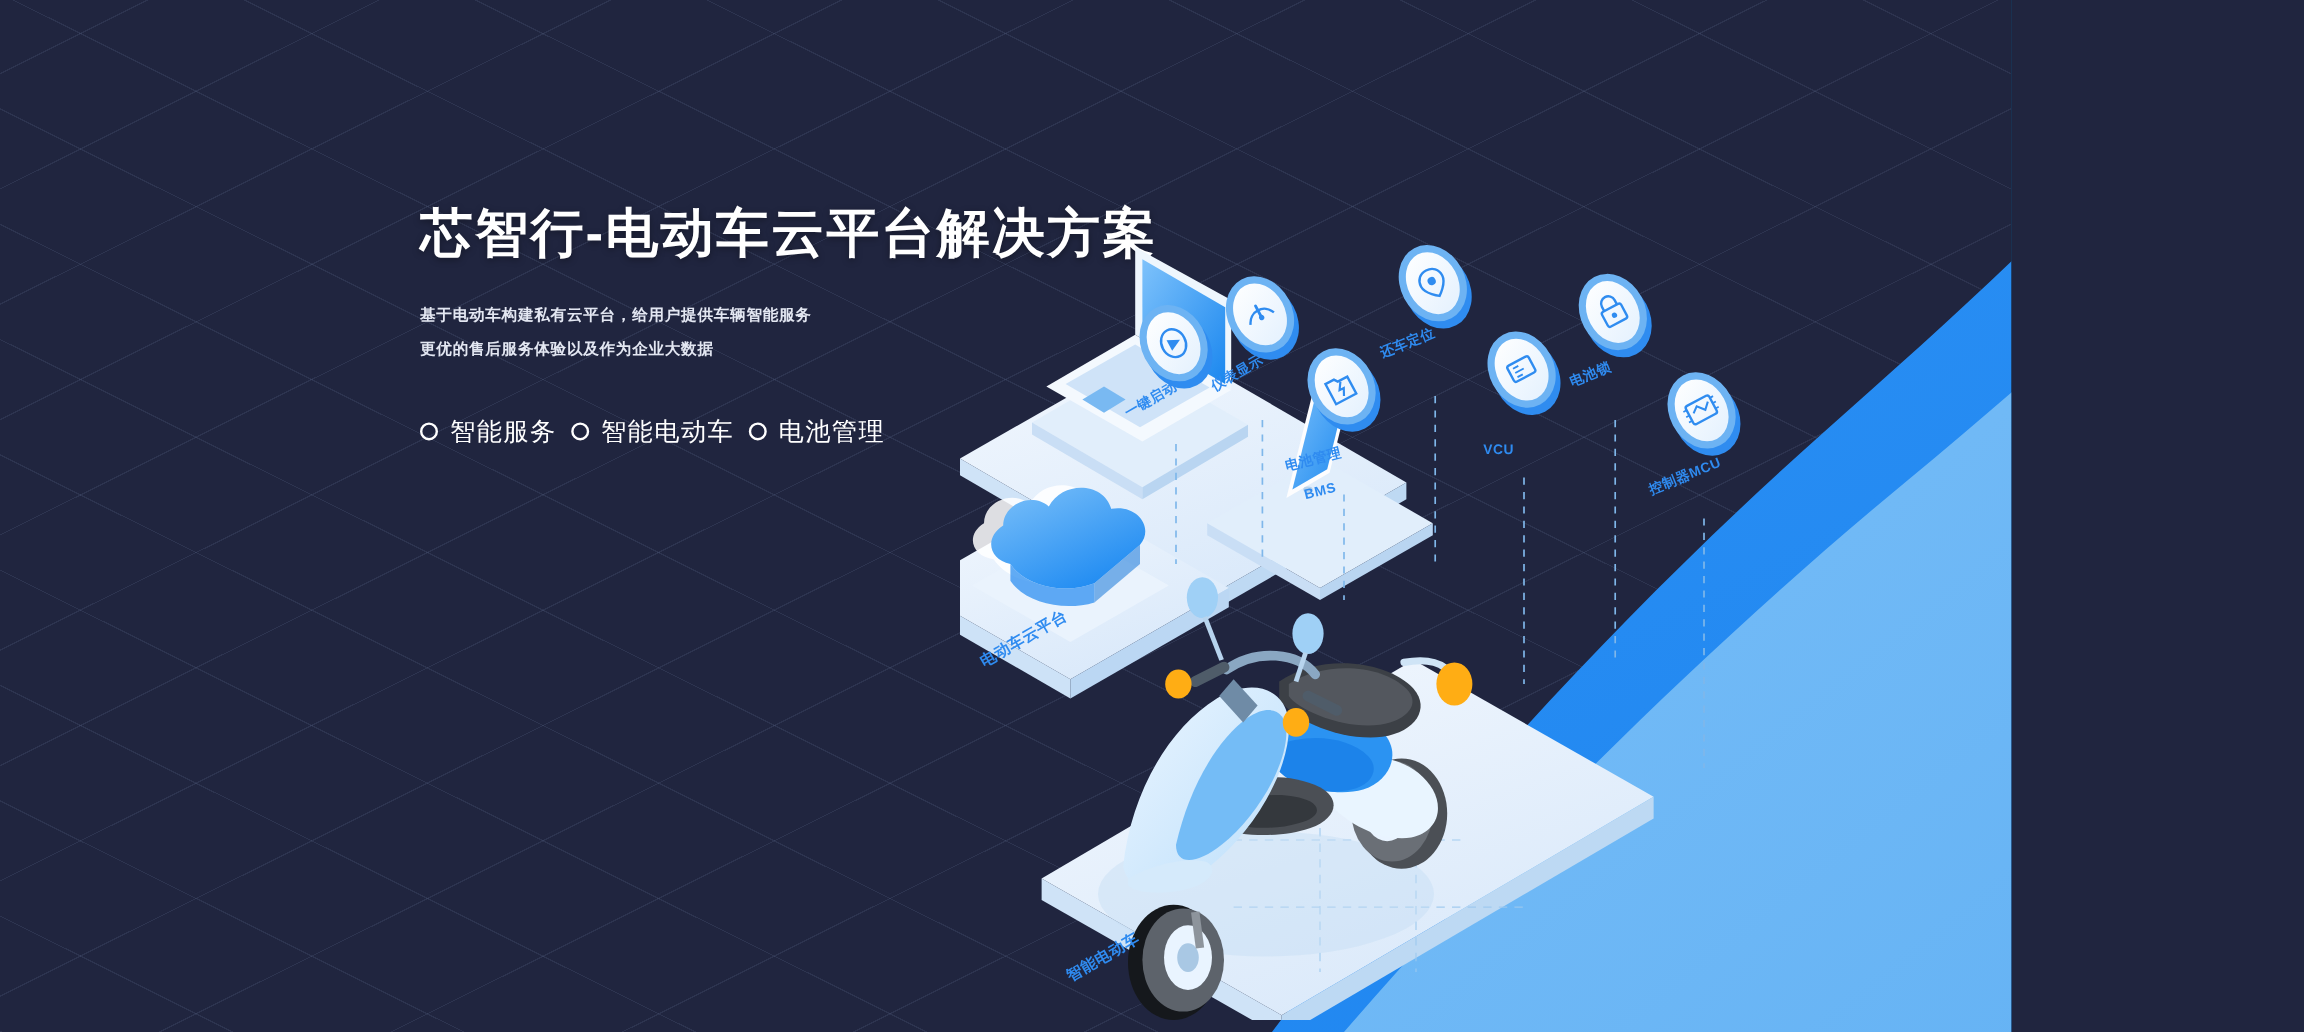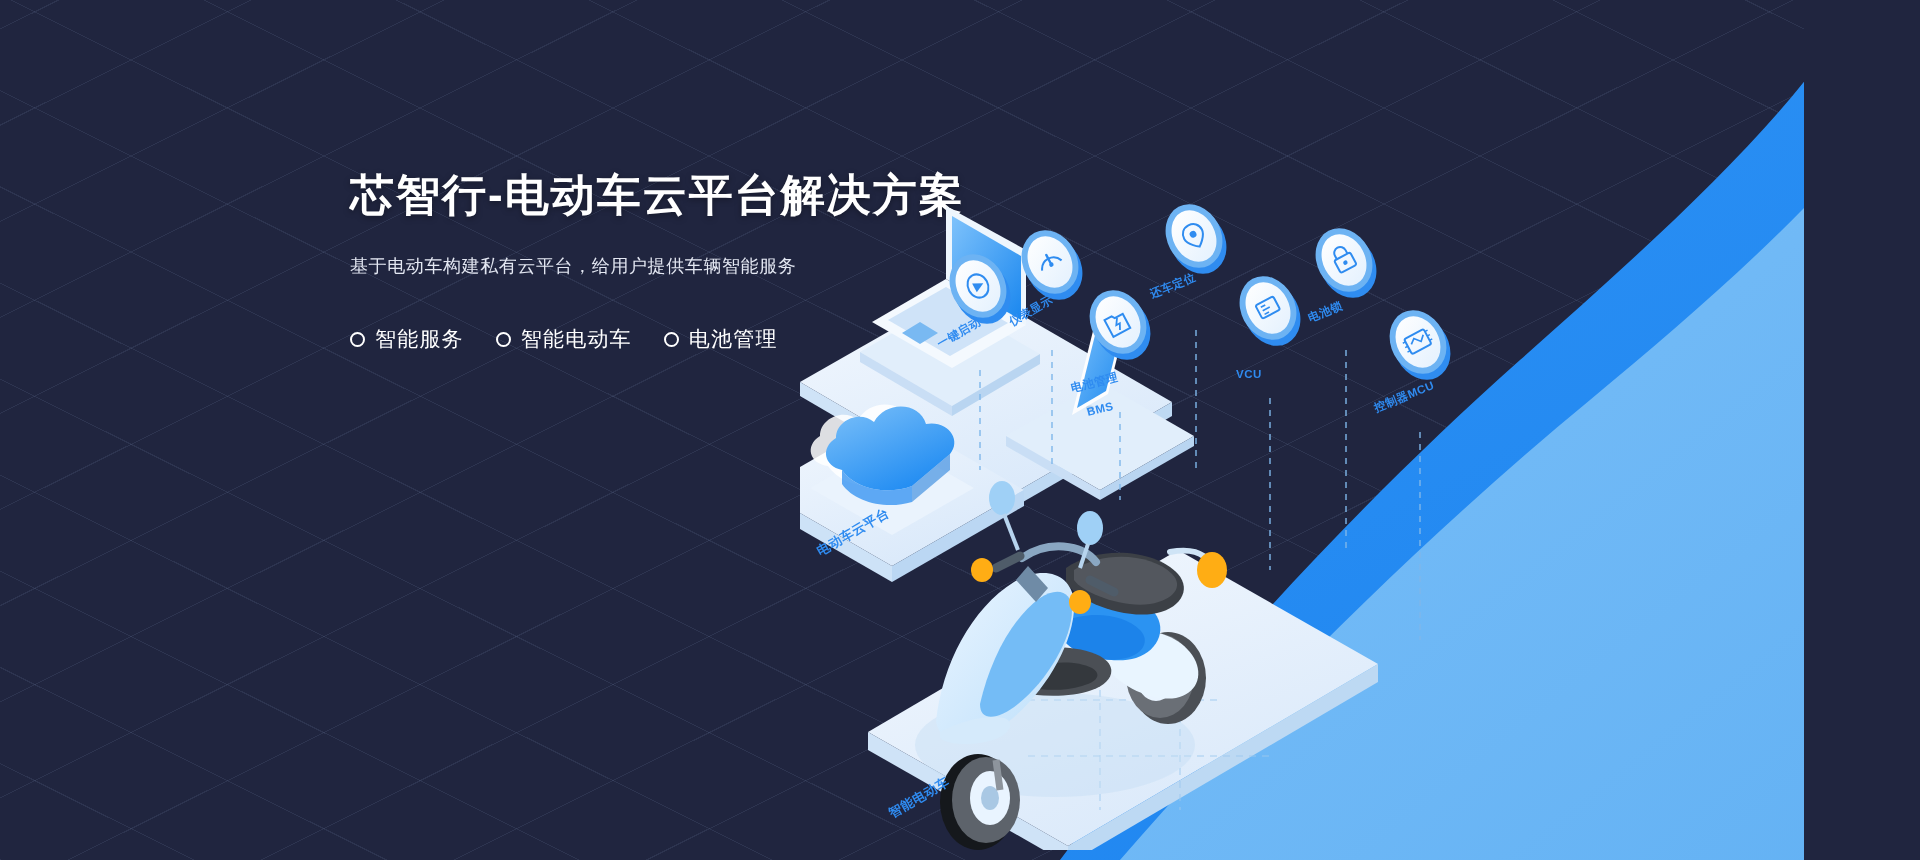--- a/index.html
+++ b/index.html
@@ -2,21 +2,21 @@
 <html><head>
 <meta charset="utf-8">
 <style>
   html,body{margin:0;padding:0;background:#20253f;}
   body{
     font-family:"Liberation Sans","DejaVu Sans",sans-serif;
     -webkit-font-smoothing:antialiased;
   }
   #stage{
     position:relative;
-    width:1804px;height:860px;
+    width:1676px;height:860px;
     overflow:hidden;
     background:#0369a1;
   }
 
   
   .bg-base{position:absolute;inset:0;background:#20253f;}
   .bg-grid{
     position:absolute;inset:0;
     background-image:
       repeating-linear-gradient(26.5deg, rgba(139,160,200,.14) 0 1px, transparent 1px 86px),
@@ -33,30 +33,30 @@
     font-weight:700;
     letter-spacing:2px;
     color:#ffffff;
     line-height:1.12;
     white-space:nowrap;
     text-shadow:0 2px 6px rgba(0,0,0,.35);
   }
   .subcopy{margin:34px 0 0 0;}
   .subcopy p{
     margin:0 0 8px 0;
-    font-size:18px;
+    font-size:13px;
     line-height:1.55;
     color:#e3e7f2;
     letter-spacing:.6px;
-    font-weight:400;
+    font-weight:700;
   }
   .bullets{
     margin:44px 0 0 0;
     padding:0;list-style:none;
-    display:flex;align-items:flex-start;gap:32px;
+    display:flex;align-items:flex-start;gap:12px;
   }
   .bullets li{display:flex;align-items:center;gap:10px;}
   .bullet-dot{
     width:11px;height:11px;border-radius:50%;
     border:2px solid #ffffff;display:inline-block;flex:0 0 auto;
   }
   .bullet-label{
     font-size:21px;color:#ffffff;letter-spacing:1.2px;font-weight:400;
   }
 
@@ -90,20 +90,21 @@
       </linearGradient>
     </defs>
     <path d="M1920,0 L1920,860 L1060,860 C1180,700 1340,520 1520,360 C1660,236 1800,110 1860,0 Z" fill="url(#waveA)"></path>
     <path d="M1920,60 L1920,860 L1120,860 C1250,710 1420,540 1590,400 C1720,292 1860,170 1920,60 Z" fill="url(#waveB)"></path>
   </svg>
 
   <div class="copy">
     <h1 class="headline">芯智行-电动车云平台解决方案</h1>
     <div class="subcopy">
       <p>基于电动车构建私有云平台，给用户提供车辆智能服务</p>
+      <p>更优的售后服务体验以及作为企业大数据</p>
     </div>
     <ul class="bullets">
       <li>
         <span class="bullet-dot"></span>
         <span class="bullet-label">智能服务</span>
       </li>
       <li>
         <span class="bullet-dot"></span>
         <span class="bullet-label">智能电动车</span>
       </li>

